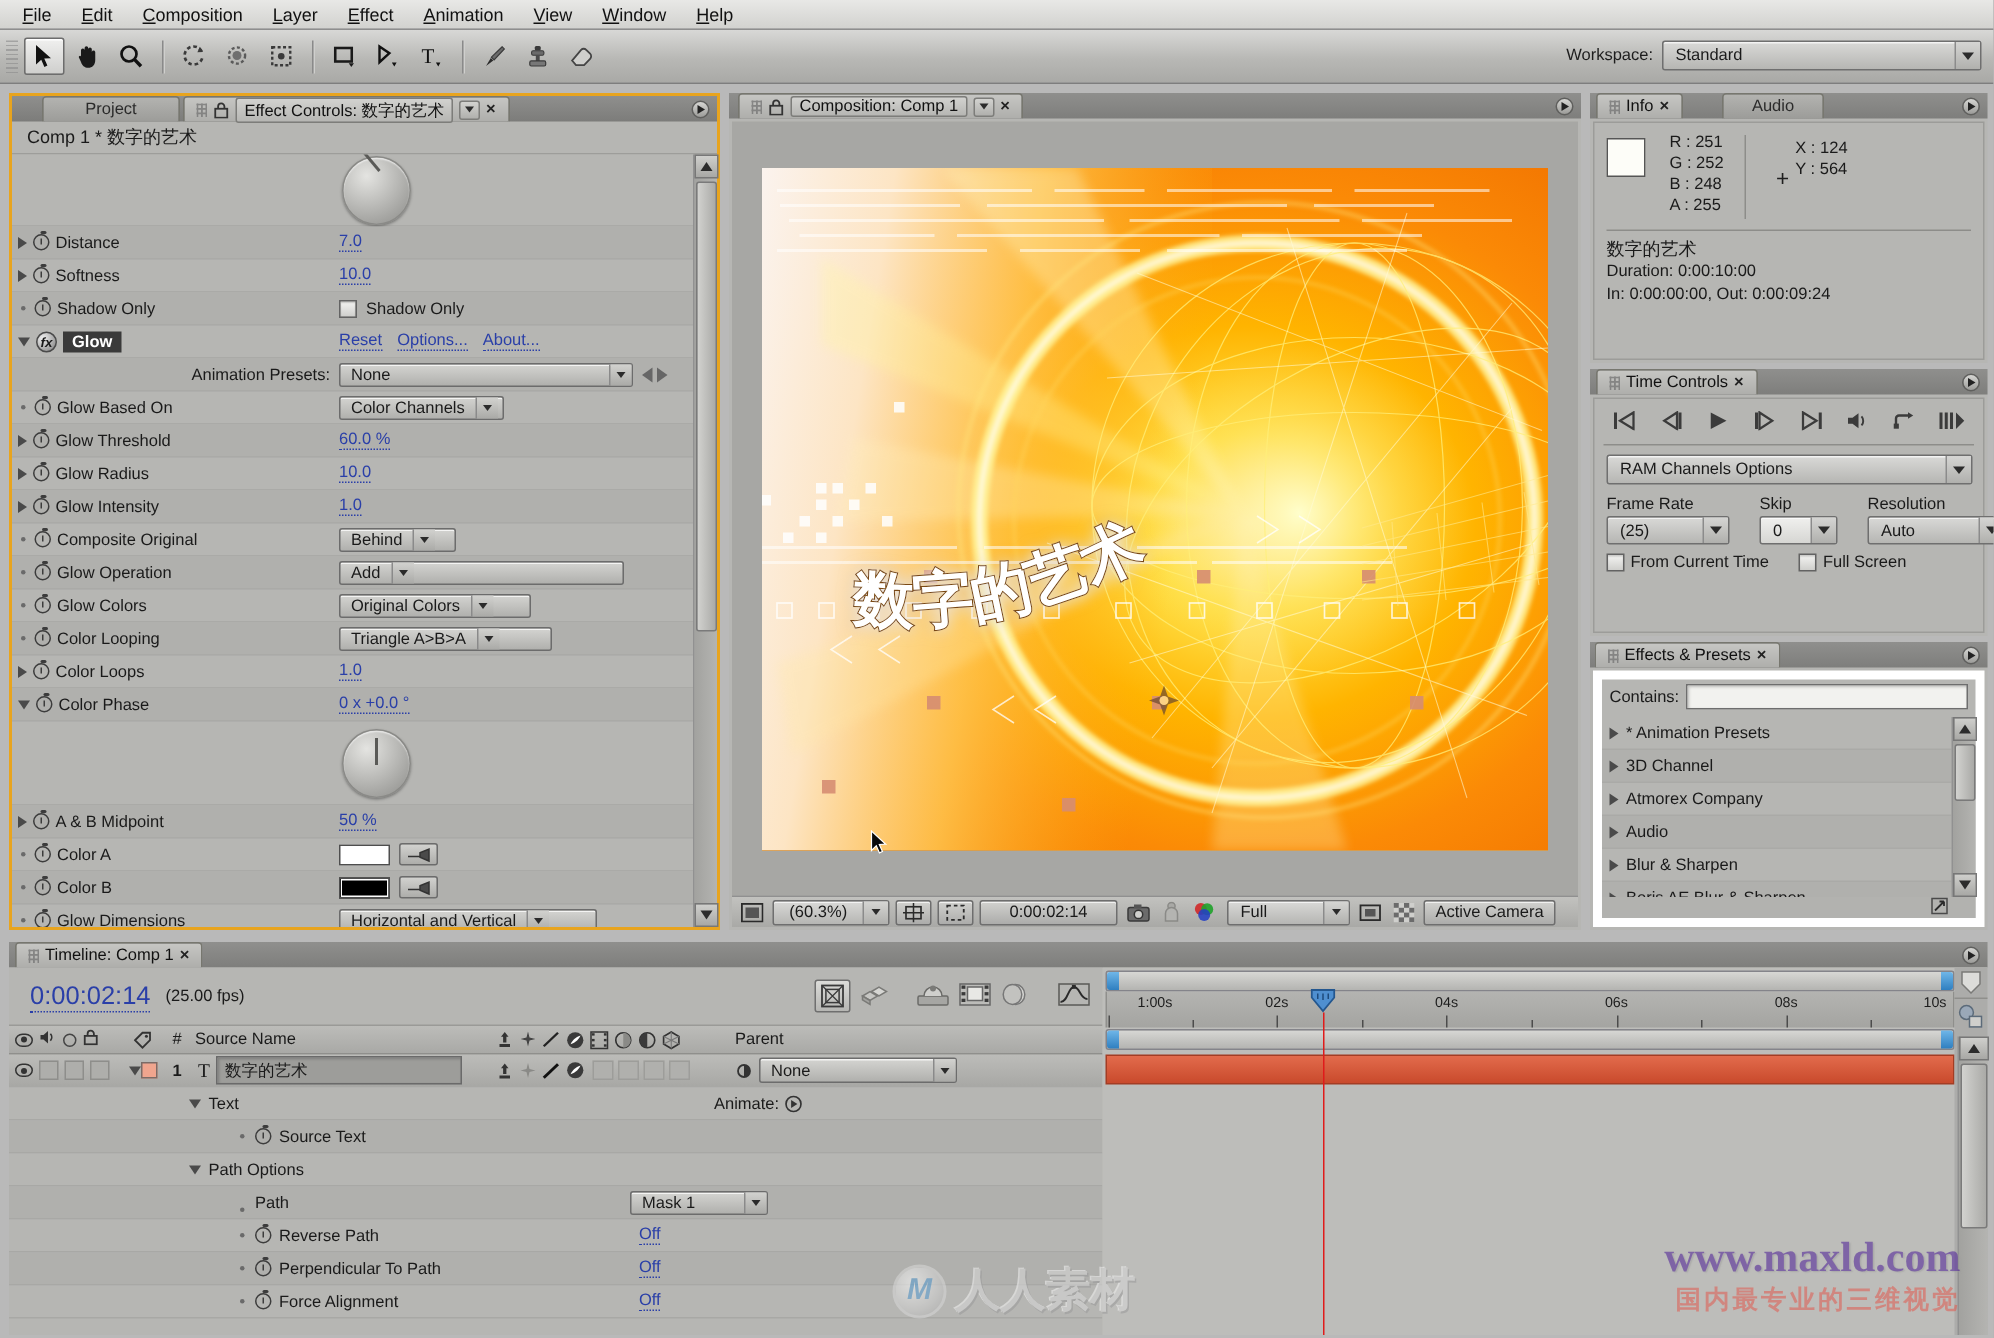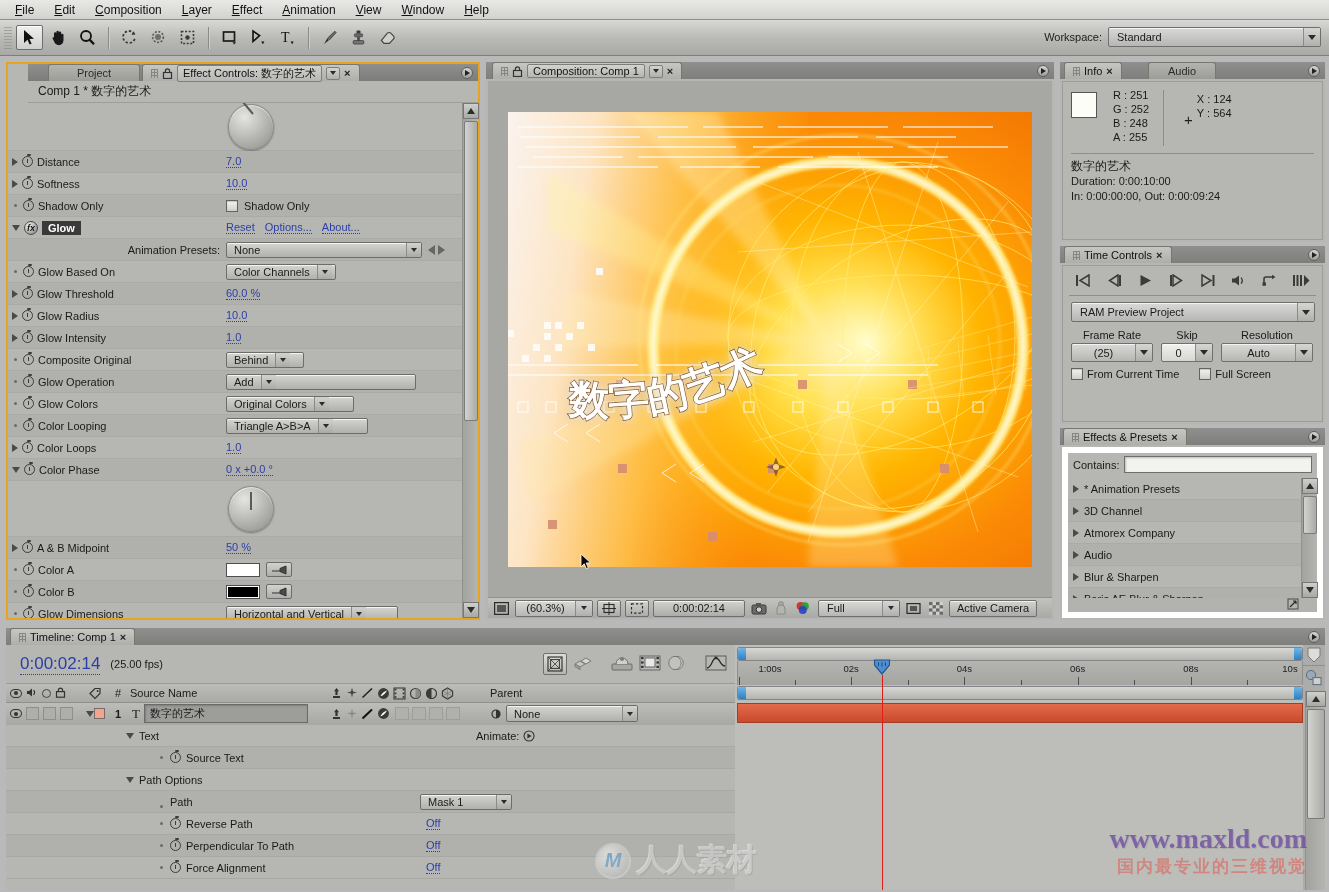--- a/index.html
+++ b/index.html
@@ -66,21 +66,21 @@
   .tab .close { font-size:11px; font-weight:bold; color:#222; }
   .panelmenu { position:absolute; right:4px; top:2px; width:14px;height:14px;
     display:flex;align-items:center;justify-content:center;}
   .pmcirc { width:12px;height:12px;border-radius:50%;
     background:linear-gradient(#d6d6d3,#9c9c99); border:1px solid #5f5f5d;
     display:flex;align-items:center;justify-content:center;}
   .pmcirc i { width:0;height:0;border-top:3px solid transparent;border-bottom:3px solid transparent;border-left:5px solid #222; margin-left:1px;}
 
   
   #fxPanel { left:6px; top:62px; width:474px; height:558px;
-    border:2px solid #e8a41e; background:#b6b6b3;padding-left:20px; }
+    border:2px solid #e8a41e; background:#b6b6b3; }
   #fxPanel .tabrow { background:linear-gradient(#8f8f8d,#7c7c7a); }
   .fxtitle { height:22px; display:flex; align-items:center; padding-left:10px;
     font-size:12px; background:#b6b6b3; border-bottom:1px solid #9d9d9a;}
   .fxlist { position:absolute; left:0; top:39px; right:16px; bottom:0; overflow:hidden;
     background:#b6b6b3;}
   .fxrow { height:22px; display:flex; align-items:center; position:relative;
     border-bottom:1px solid #aaaaa7; }
   .fxrow.alt { background:#b0b0ad; }
   .fxrow .nm { width:218px; display:flex; align-items:center; padding-left:4px; gap:4px;}
   .fxrow .val { flex:1; display:flex; align-items:center; gap:6px; }
@@ -155,21 +155,21 @@
   .plus { font-size:15px; color:#1f1f1f; margin-right:4px; align-self:center;}
   .infohr { height:1px; background:#8d8d8a; margin:7px 0 5px; }
   .infotxt { font-size:11px; line-height:15px;}
 
   
   #timePanel { left:1060px; top:246px; width:265px; height:178px;}
   .tcbody { position:absolute; left:2px; top:19px; right:2px; bottom:2px; background:#b6b6b3;
     border:1px solid #9c9c99; padding:5px 6px;}
   .tcbtns { display:flex; justify-content:space-between; align-items:center; padding:3px 6px 6px;}
   .tchr { height:1px; background:#8d8d8a; margin:0 0 6px;}
-  .tcgrid { display:flex; gap:8px; padding:0 2px;text-align:center;}
+  .tcgrid { display:flex; gap:20px; padding:0 2px;}
   .tccol { display:flex; flex-direction:column; gap:2px;}
   .tccol .clbl { font-size:11px; }
   .tcchecks { display:flex; gap:20px; margin-top:6px; padding:0 2px;}
   .tcchk { display:flex; align-items:center; gap:4px; font-size:11px;}
 
   
   #fxpPanel { left:1060px; top:428px; width:265px; height:192px;}
   .fxpbody { position:absolute; left:2px; top:19px; right:2px; bottom:2px; background:#b6b6b3;
     border:6px solid #ffffff;}
   .containsrow { display:flex; align-items:center; gap:5px; padding:3px 5px; }
@@ -989,21 +989,21 @@
         <span>
           <svg width="18" height="13" viewBox="0 0 18 13">
               <rect x="1" y="1" width="2" height="11" fill="#3b3b3b"></rect>
               <rect x="4.5" y="1" width="2" height="11" fill="#3b3b3b"></rect>
               <rect x="8" y="1" width="2" height="11" fill="#3b3b3b"></rect>
               <path d="M12 1 L17.5 6.5 L12 12 Z" fill="#3b3b3b"></path>
             </svg></span>
       </div>
       <div class="tchr"></div>
       <div class="ddown" style="width:244px;margin:0 2px 7px">
-        <span class="txt">RAM Preview Project</span>
+        <span class="txt">RAM Channels Options</span>
         <span class="arw">
             <i class="arwg"></i>
           </span>
       </div>
       <div class="tcgrid">
         <div class="tccol">
           <span class="clbl">Frame Rate</span>
           <div class="ddown" style="width:82px;height:19px">
             <span class="txt">(25)</span>
             <span class="arw">

